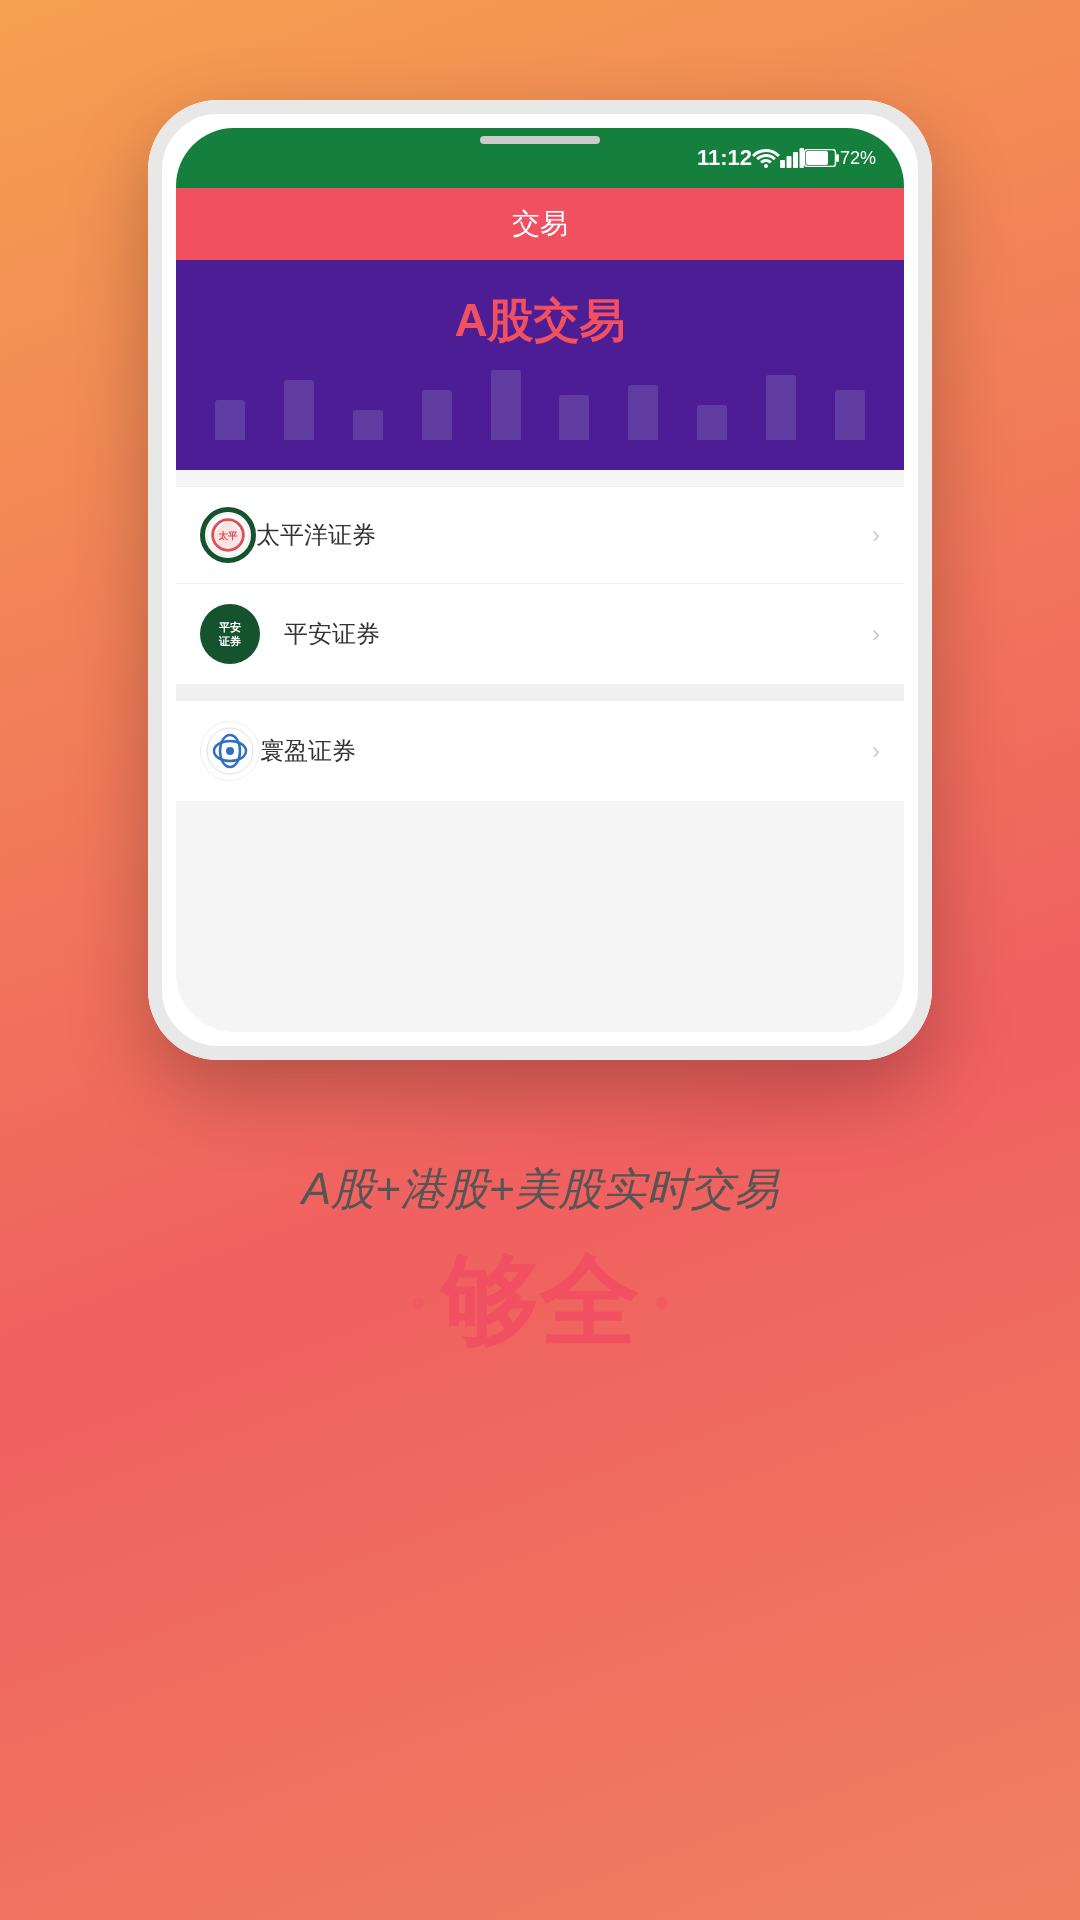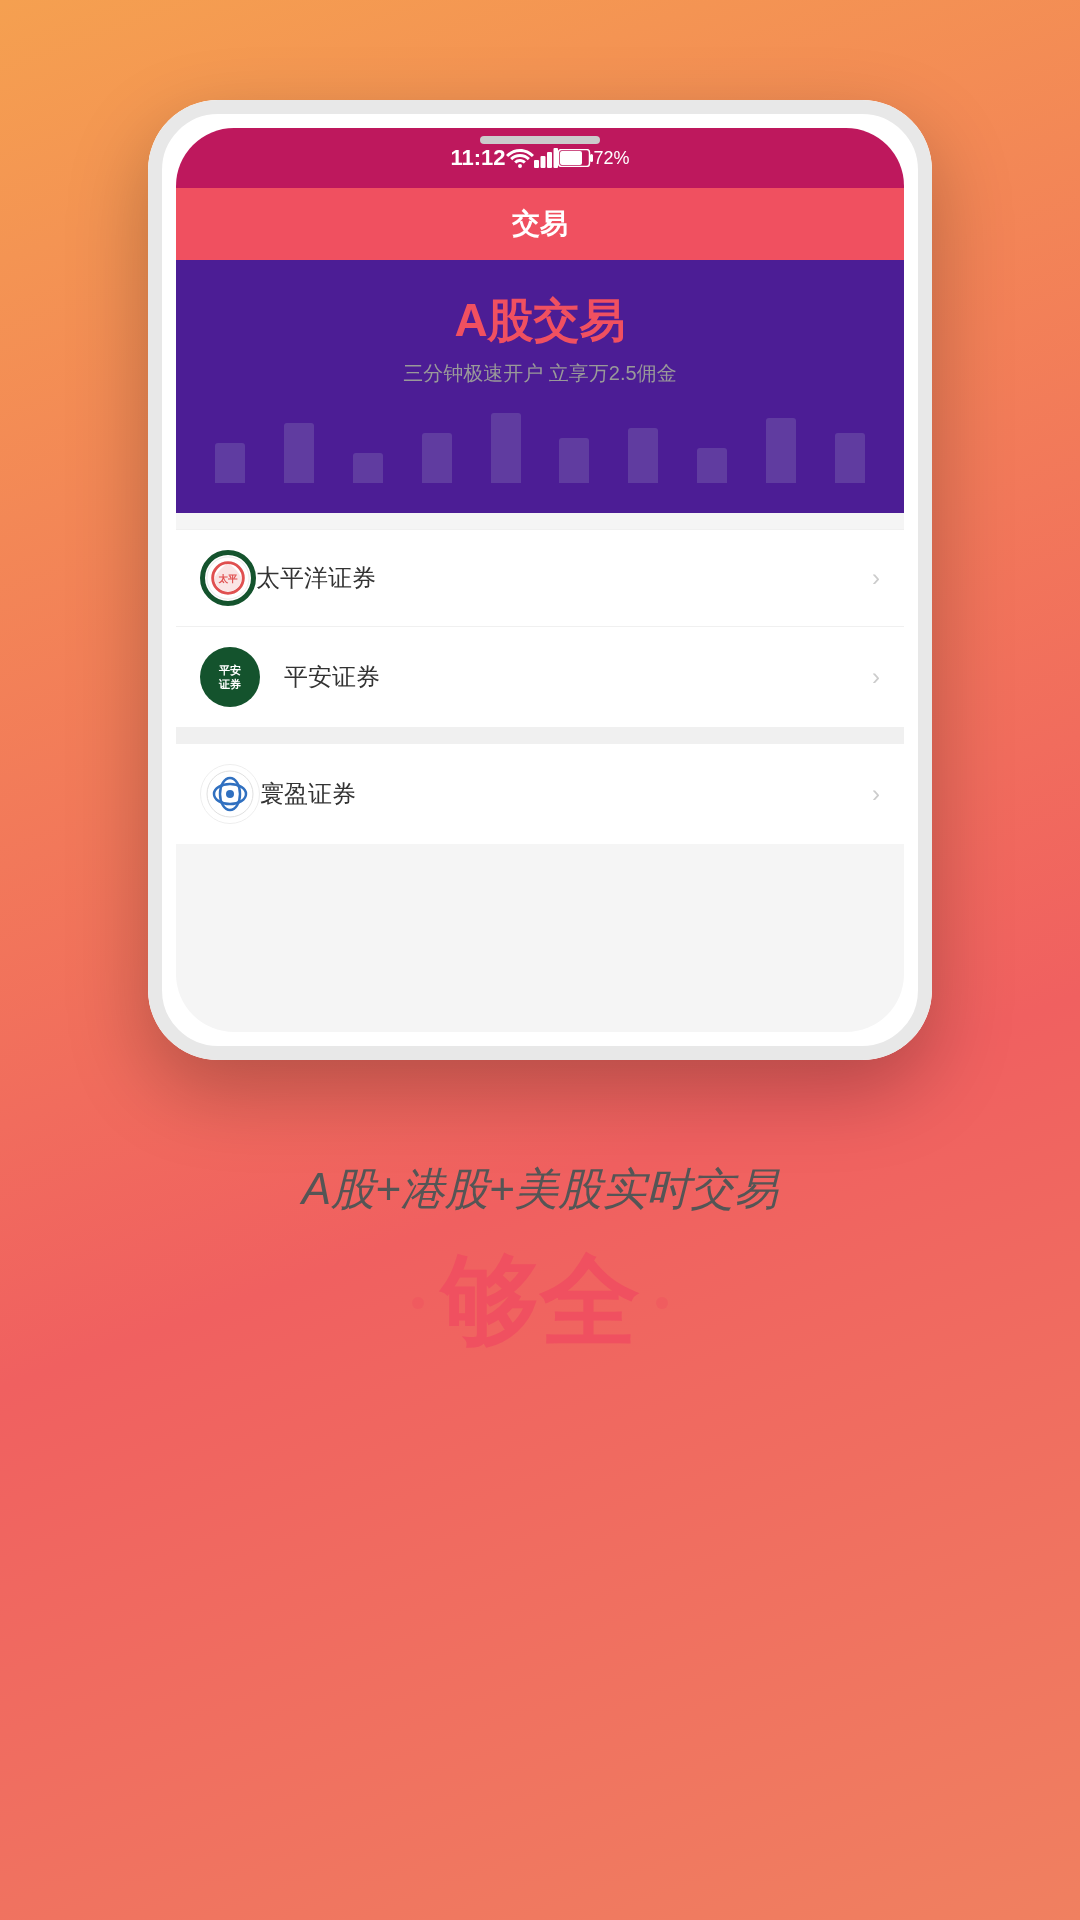--- a/index.html
+++ b/index.html
@@ -52,25 +52,25 @@
       transform: translateX(-50%);
       width: 120px;
       height: 8px;
       background: #ccc;
       border-radius: 4px;
       z-index: 10;
     }
 
     
     .status-bar {
-      background: #be185d;
+      background: #15803d;
       height: 60px;
       display: flex;
       align-items: center;
-      justify-content: center;
+      justify-content: flex-end;
       padding: 0 28px;
       position: relative;
       z-index: 5;
     }
 
     .status-time {
       color: #fff;
       font-size: 22px;
       font-weight: 600;
     }
@@ -91,21 +91,21 @@
       background: #f05060;
       height: 72px;
       display: flex;
       align-items: center;
       justify-content: center;
     }
 
     .nav-title {
       color: #fff;
       font-size: 28px;
-      font-weight: 700;
+      font-weight: 400;
       text-align: center;
     }
 
     
     .section-a {
       background: #4c1d95;
       padding: 30px 20px 20px;
       margin-bottom: 16px;
     }
 
@@ -326,21 +326,20 @@
       </div>
 
       <div class="nav-bar">
         <span class="nav-title">交易</span>
       </div>
 
       <div class="screen-content">
 
         <div class="section-a">
           <div class="section-title-a">A股交易</div>
-          <div class="section-subtitle">三分钟极速开户  立享万2.5佣金</div>
 
           <div class="illustration">
             <div class="illustration-inner">
               <div class="illus-bar" style="width:30px;height:40px;"></div>
               <div class="illus-bar" style="width:30px;height:60px;"></div>
               <div class="illus-bar" style="width:30px;height:30px;"></div>
               <div class="illus-bar" style="width:30px;height:50px;"></div>
               <div class="illus-bar" style="width:30px;height:70px;"></div>
               <div class="illus-bar" style="width:30px;height:45px;"></div>
               <div class="illus-bar" style="width:30px;height:55px;"></div>

